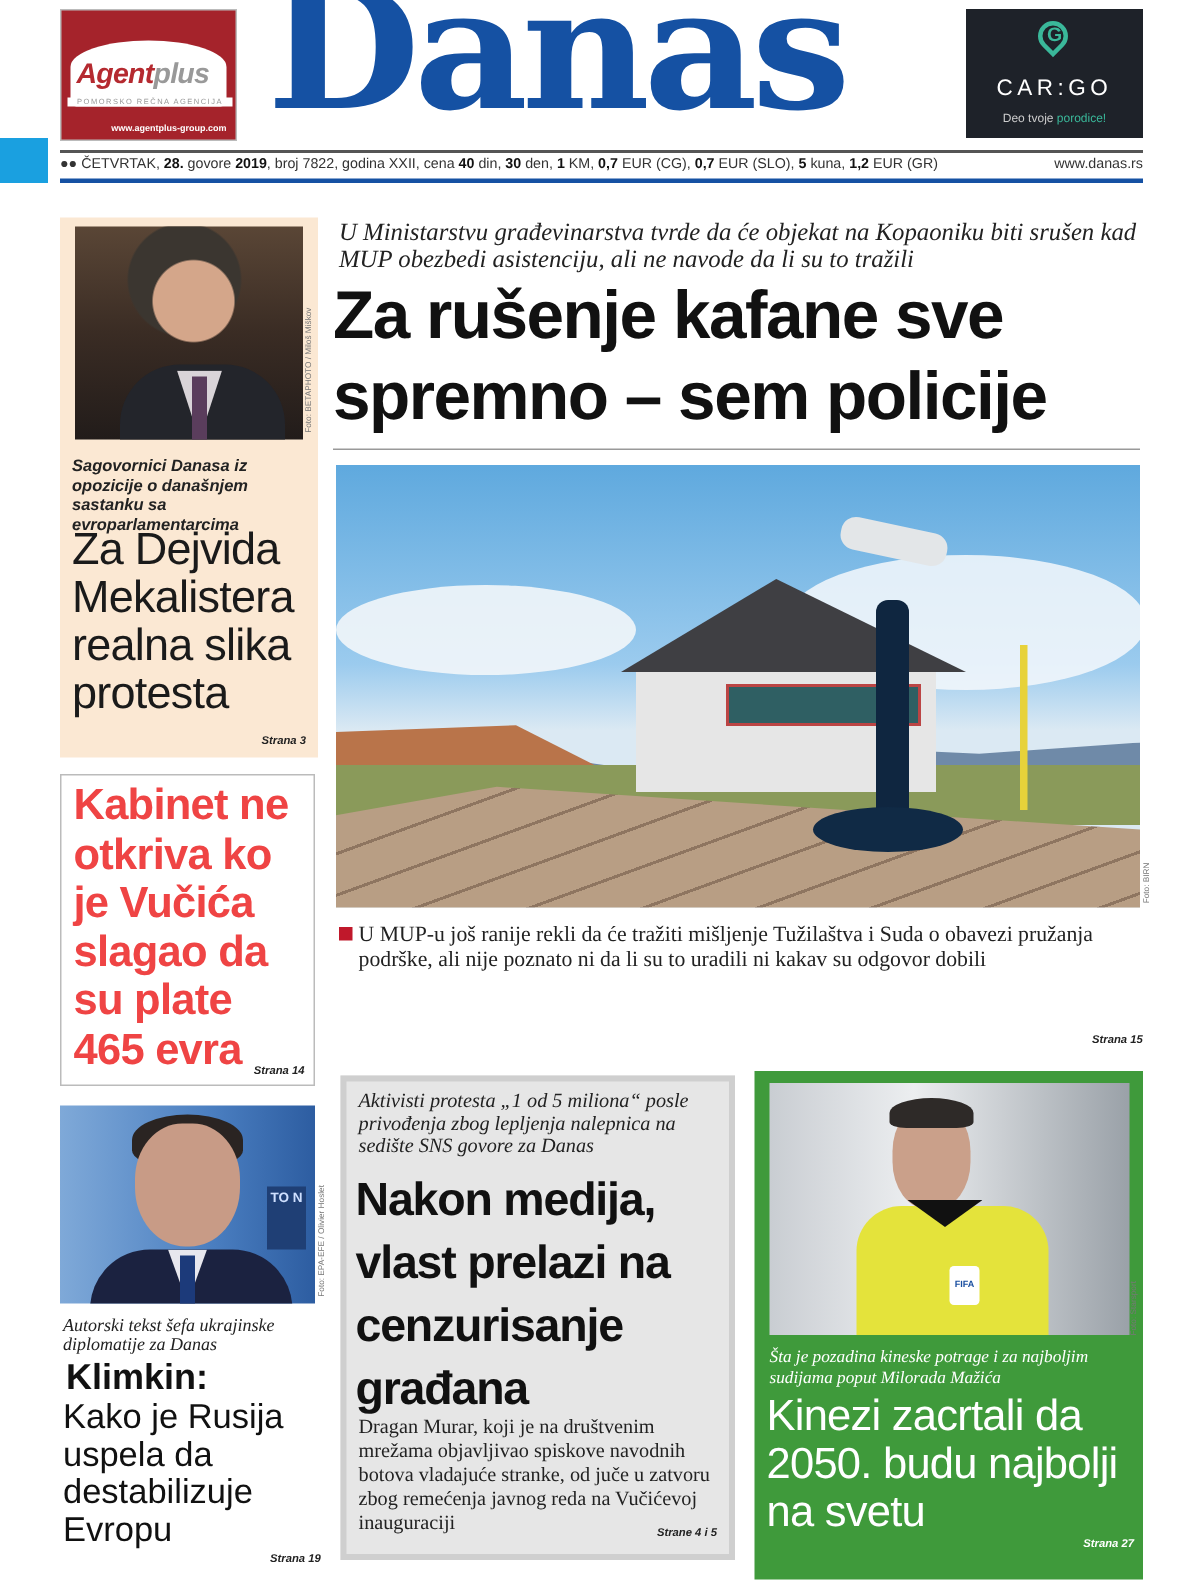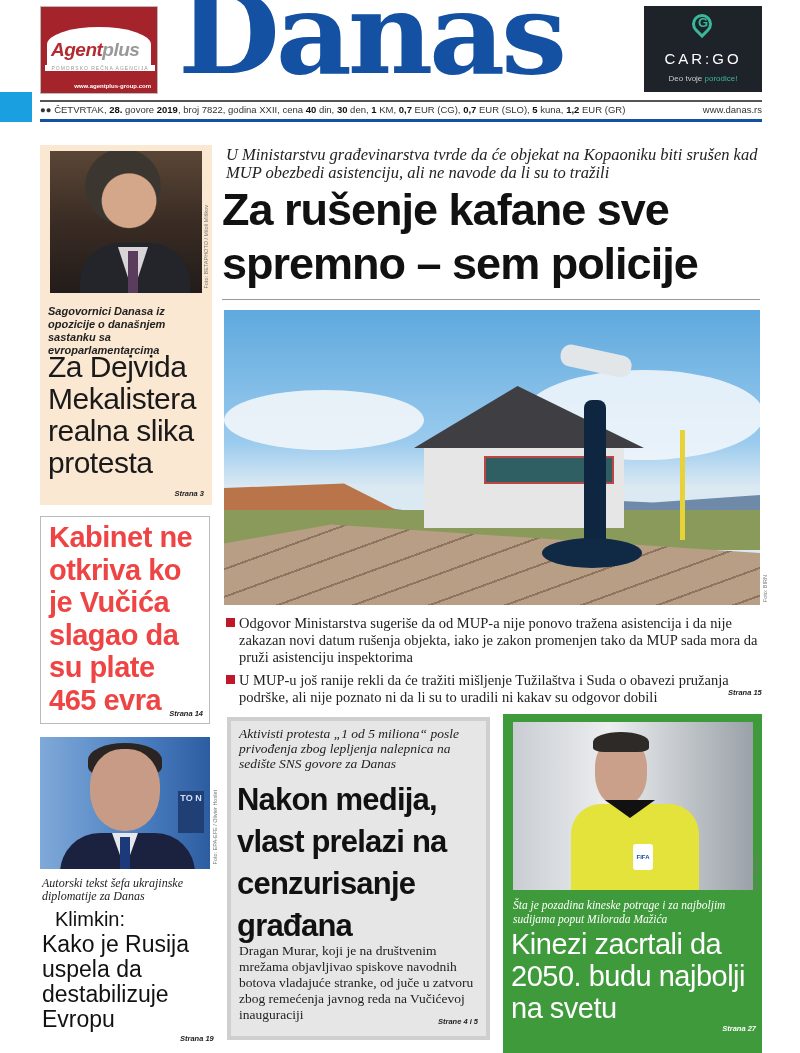--- a/index.html
+++ b/index.html
@@ -47,21 +47,21 @@
 
   
   .photo-klimkin { left:40px; top:737px; width:170px; height:132px; background:linear-gradient(90deg,#7fa9d8 0%, #4a7ec0 60%, #2d5da1 100%); overflow:hidden; }
   .photo-klimkin .head { position:absolute; left:50px; top:12px; width:70px; height:82px; background:#c89b86; border-radius:45% 45% 48% 48%; }
   .photo-klimkin .hair { position:absolute; left:48px; top:6px; width:74px; height:34px; background:#2a2422; border-radius:50% 50% 30% 30%; }
   .photo-klimkin .body { position:absolute; left:20px; top:96px; width:135px; height:40px; background:#1b2240; border-radius:50px 50px 0 0; }
   .photo-klimkin .shirt { position:absolute; left:72px; top:96px; width:26px; height:36px; background:#e7e7ee; clip-path:polygon(0 0,100% 0,50% 100%); }
   .photo-klimkin .tie { position:absolute; left:80px; top:100px; width:10px; height:36px; background:#1c3a7a; }
   .photo-klimkin .sign { position:absolute; left:138px; top:54px; width:26px; height:42px; background:#1f3f75; color:#cfe0ff; font-size:9px; font-weight:bold; text-align:center; line-height:14px; }
   .klimkin-kicker { left:42px; top:877px; width:170px; font-family:"Liberation Serif", serif; font-style:italic; font-size:12px; line-height:13px; color:#222; }
-  .klimkin-name { left:55px; top:906px; font-size:20px; font-weight:normal; color:#111; line-height:26px; }
+  .klimkin-name { left:44px; top:906px; font-size:24px; font-weight:bold; color:#111; line-height:26px; }
   .klimkin-title { left:42px; top:932px; width:172px; font-size:23px; line-height:25px; color:#111; }
 
   
   .main-kicker { left:226px; top:146px; width:560px; font-family:"Liberation Serif", serif; font-style:italic; font-size:16.5px; line-height:18px; color:#222; }
   .main-headline { left:222px; top:183px; width:560px; font-size:45px; line-height:54px; font-weight:bold; letter-spacing:-1px; color:#111; }
   .main-rule { left:222px; top:299px; width:538px; height:1px; background:#999; }
 
   .main-photo { left:224px; top:310px; width:536px; height:295px; overflow:hidden; background:linear-gradient(180deg,#5fa9de 0%, #9bcbee 45%, #dbe9f3 60%); }
   .main-photo .cloud1 { position:absolute; left:0; top:80px; width:200px; height:60px; background:#f2f6fa; border-radius:50%; opacity:.9; }
   .main-photo .cloud2 { position:absolute; left:300px; top:60px; width:240px; height:90px; background:#f5f8fb; border-radius:50%; opacity:.85; }
@@ -175,24 +175,20 @@
   <div class="deck"></div>
   <div class="scope-post"></div>
   <div class="scope-head"></div>
   <div class="scope-base"></div>
 </div>
 <div class="abs credit-vert" style="left:762px; top:575px;">Foto: BIRN</div>
 
 <div class="abs bullets">
   <div class="item">
     <span class="sq"></span>
-    <span>Odgovor Ministarstva sugeriše da od MUP-a nije ponovo tražena asistencija i da nije zakazan novi datum rušenja objekta, iako je zakon promenjen tako da MUP sada mora da pruži asistenciju inspektorima</span>
-  </div>
-  <div class="item">
-    <span class="sq"></span>
     <span>U MUP-u još ranije rekli da će tražiti mišljenje Tužilaštva i Suda o obavezi pružanja podrške, ali nije poznato ni da li su to uradili ni kakav su odgovor dobili</span>
   </div>
 </div>
 <div class="abs page-ref" style="left:728px; top:688px;">Strana 15</div>
 
 <div class="abs protest-box">
   <div class="kicker">Aktivisti protesta „1 od 5 miliona“ posle privođenja zbog lepljenja nalepnica na sedište SNS govore za Danas</div>
   <div class="headline">Nakon medija, vlast prelazi na cenzurisanje građana</div>
   <div class="body">Dragan Murar, koji je na društvenim mrežama objavljivao spiskove navodnih botova vladajuće stranke, od juče u zatvoru zbog remećenja javnog reda na Vučićevoj inauguraciji</div>
   <div class="page-ref" style="right:8px; top:296px;">Strane 4 i 5</div>

